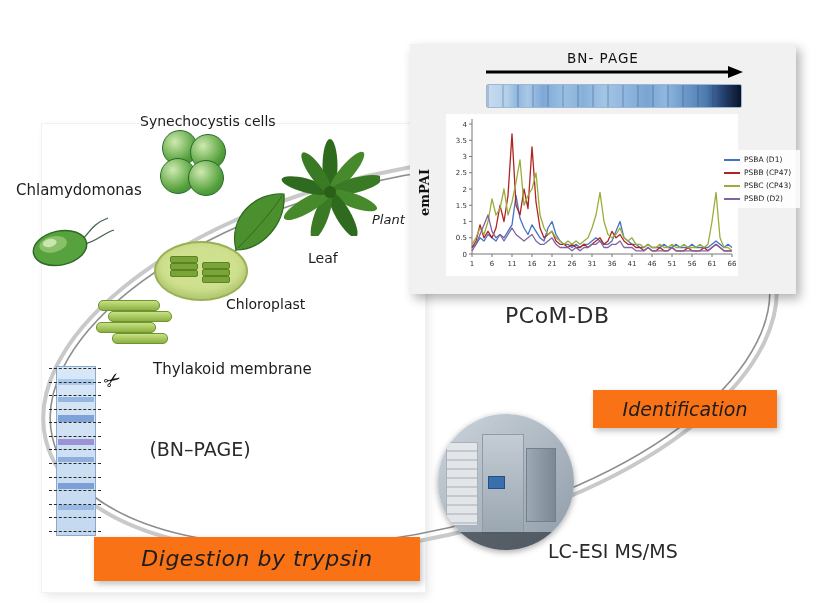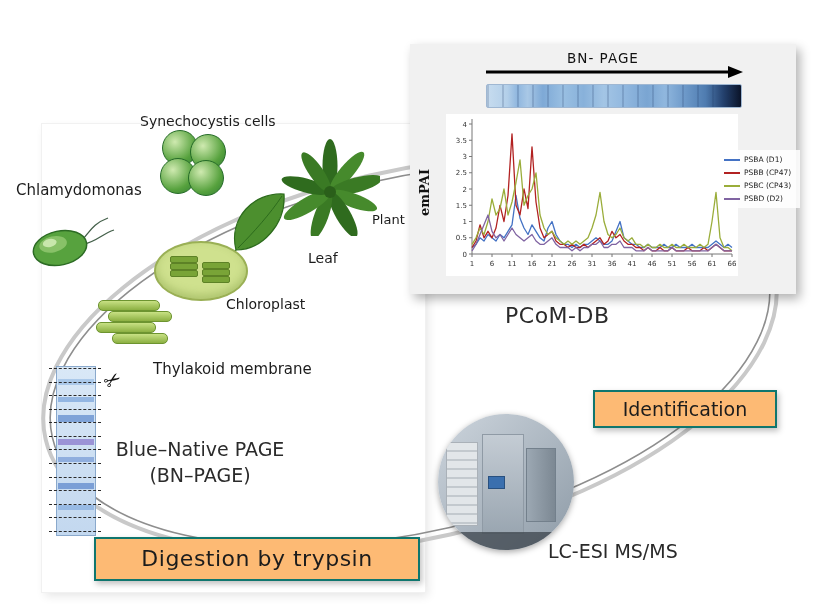--- a/index.html
+++ b/index.html
@@ -47,34 +47,34 @@
   .gel-v{left:56px;top:366px;width:38px;height:168px;border:1px solid #8aa9cc;
          background:linear-gradient(180deg,#d9e8f7,#c3d8ef);}
   .gel-band{position:absolute;left:1px;right:1px;}
   .gel-dashes{left:49px;top:368px;width:52px;height:164px;display:flex;flex-direction:column;justify-content:space-between;}
   .gel-dashes div{border-top:1.4px dashed #2a2a2a;height:0;}
 
   .scissors{left:104px;top:368px;font-size:20px;transform:rotate(-35deg);color:#111;}
 
   .bn-label{left:100px;top:436px;width:200px;text-align:center;font-size:19px;color:#2b2b2b;line-height:26px;}
 
-  .box{position:absolute;background:#fdba74;border:2px solid #0f766e;text-align:center;
-       box-shadow:2px 3px 6px rgba(0,0,0,0.25);}
+  .box{position:absolute;background:#f97316;border:2px solid #f97316;text-align:center;
+       box-shadow:2px 3px 6px rgba(0,0,0,0.25);font-style:italic;}
   .digestion-box{left:94px;top:537px;width:322px;height:40px;line-height:40px;font-size:22px;letter-spacing:.5px;}
   .ident-box{left:593px;top:390px;width:180px;height:34px;line-height:34px;font-size:19px;}
 
   
   .photo{left:438px;top:414px;width:136px;height:136px;border-radius:50%;overflow:hidden;
          background:linear-gradient(135deg,#cdd5dd,#8e9ba7);box-shadow:0 2px 6px rgba(0,0,0,.35);}
   .photo div{position:absolute;}
   .lc-esi{left:548px;top:540px;font-size:19px;color:#2a2a2a;}
 
   .lbl-syn{left:140px;top:113px;font-size:14px;}
   .lbl-chl{left:16px;top:181px;font-size:15px;}
-  .lbl-plant{left:372px;top:212px;font-size:13px;}
+  .lbl-plant{left:372px;top:212px;font-size:13px;font-style:italic;}
   .lbl-leaf{left:308px;top:250px;font-size:14px;}
   .lbl-chlo{left:226px;top:296px;font-size:14px;}
   .lbl-thyl{left:153px;top:352px;font-size:15px;margin-top:8px;}
 </style>
 </head>
 <body>
 
 <div class="canvas">
 
   <div class="abs left-panel"></div>
@@ -163,21 +163,20 @@
       <div></div>
     <div></div>
       <div></div>
       <div></div>
       <div></div>
       <div></div>
       <div></div>
   </div>
 
   <div class="lbl bn-label">
-    <div>Blue–Native PAGE</div>
     <div>(BN–PAGE)</div>
   </div>
 
   <div class="box digestion-box">Digestion by trypsin</div>
 
   <div class="abs photo">
     <div style="left:8px;top:28px;width:30px;height:82px;background:repeating-linear-gradient(180deg,#e2e6e9 0 7px,#c3c9ce 7px 9px);border:1px solid #aab1b8;"></div>
     <div style="left:44px;top:20px;width:40px;height:98px;background:linear-gradient(#c4ccd4,#9aa6b1);border:1px solid #8f9aa5;"></div>
     <div style="left:50px;top:62px;width:15px;height:11px;background:#3a6fae;border:1px solid #28507f;"></div>
     <div style="left:88px;top:34px;width:28px;height:72px;background:linear-gradient(90deg,#9ca8b3,#7c8893);border:1px solid #73808c;"></div>

